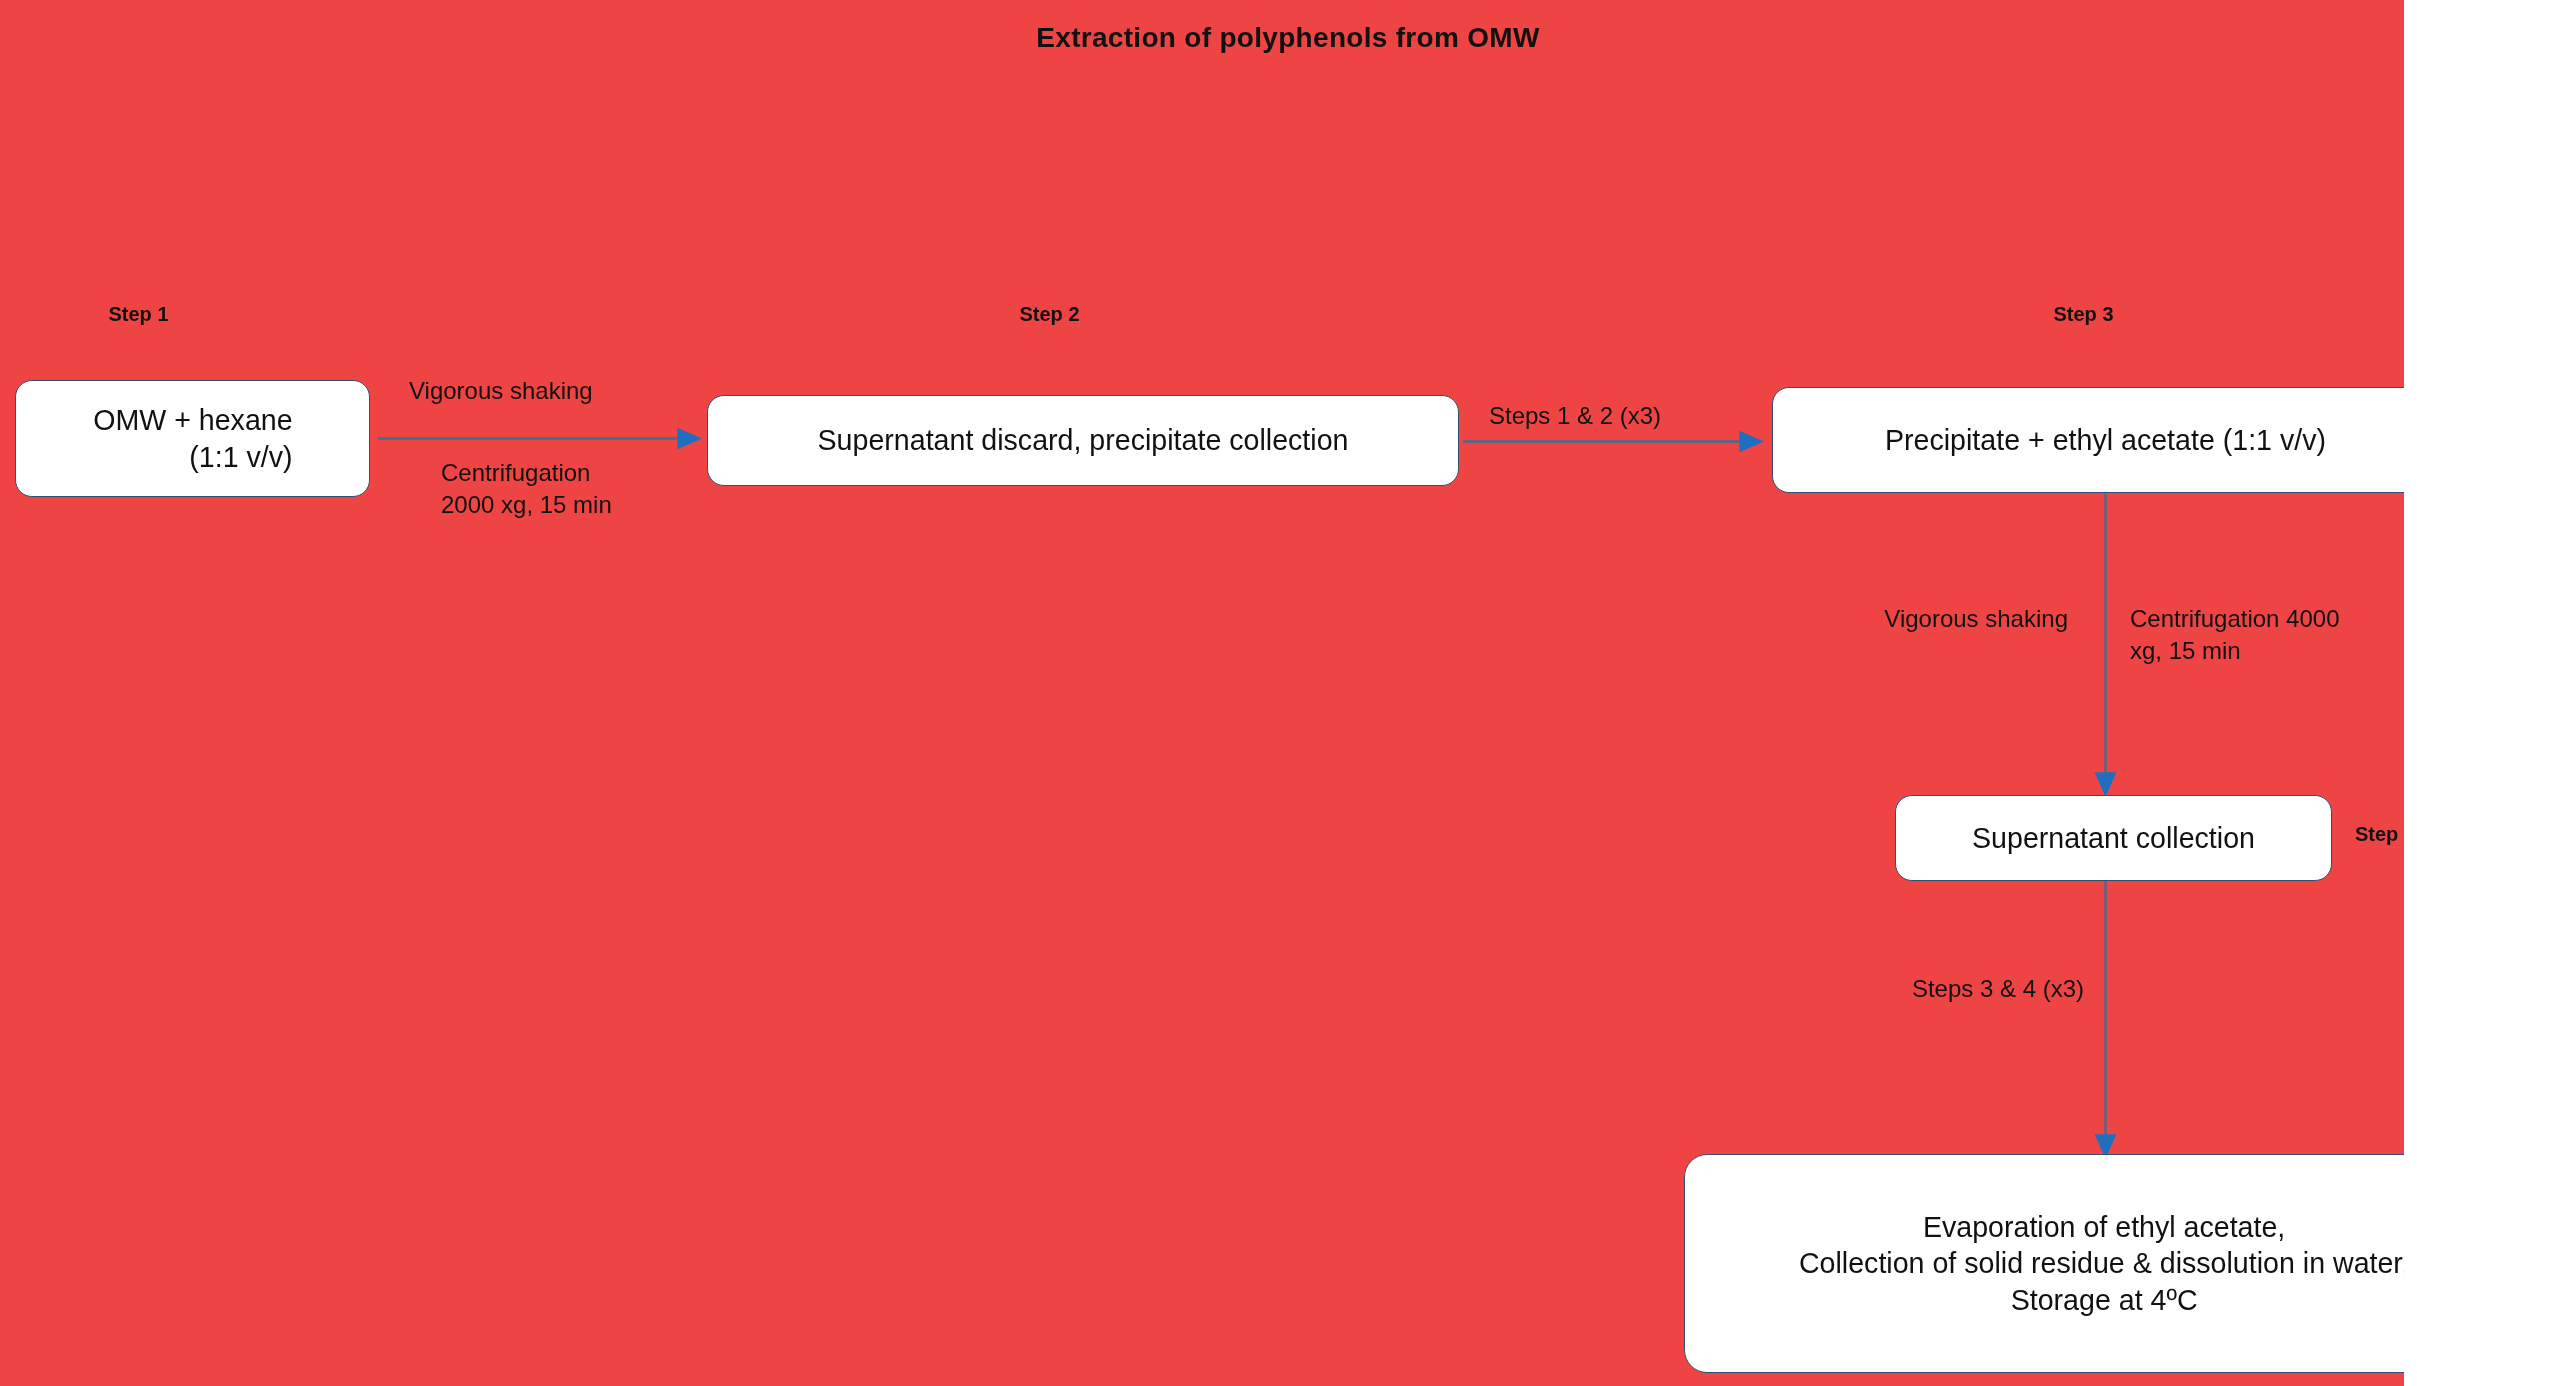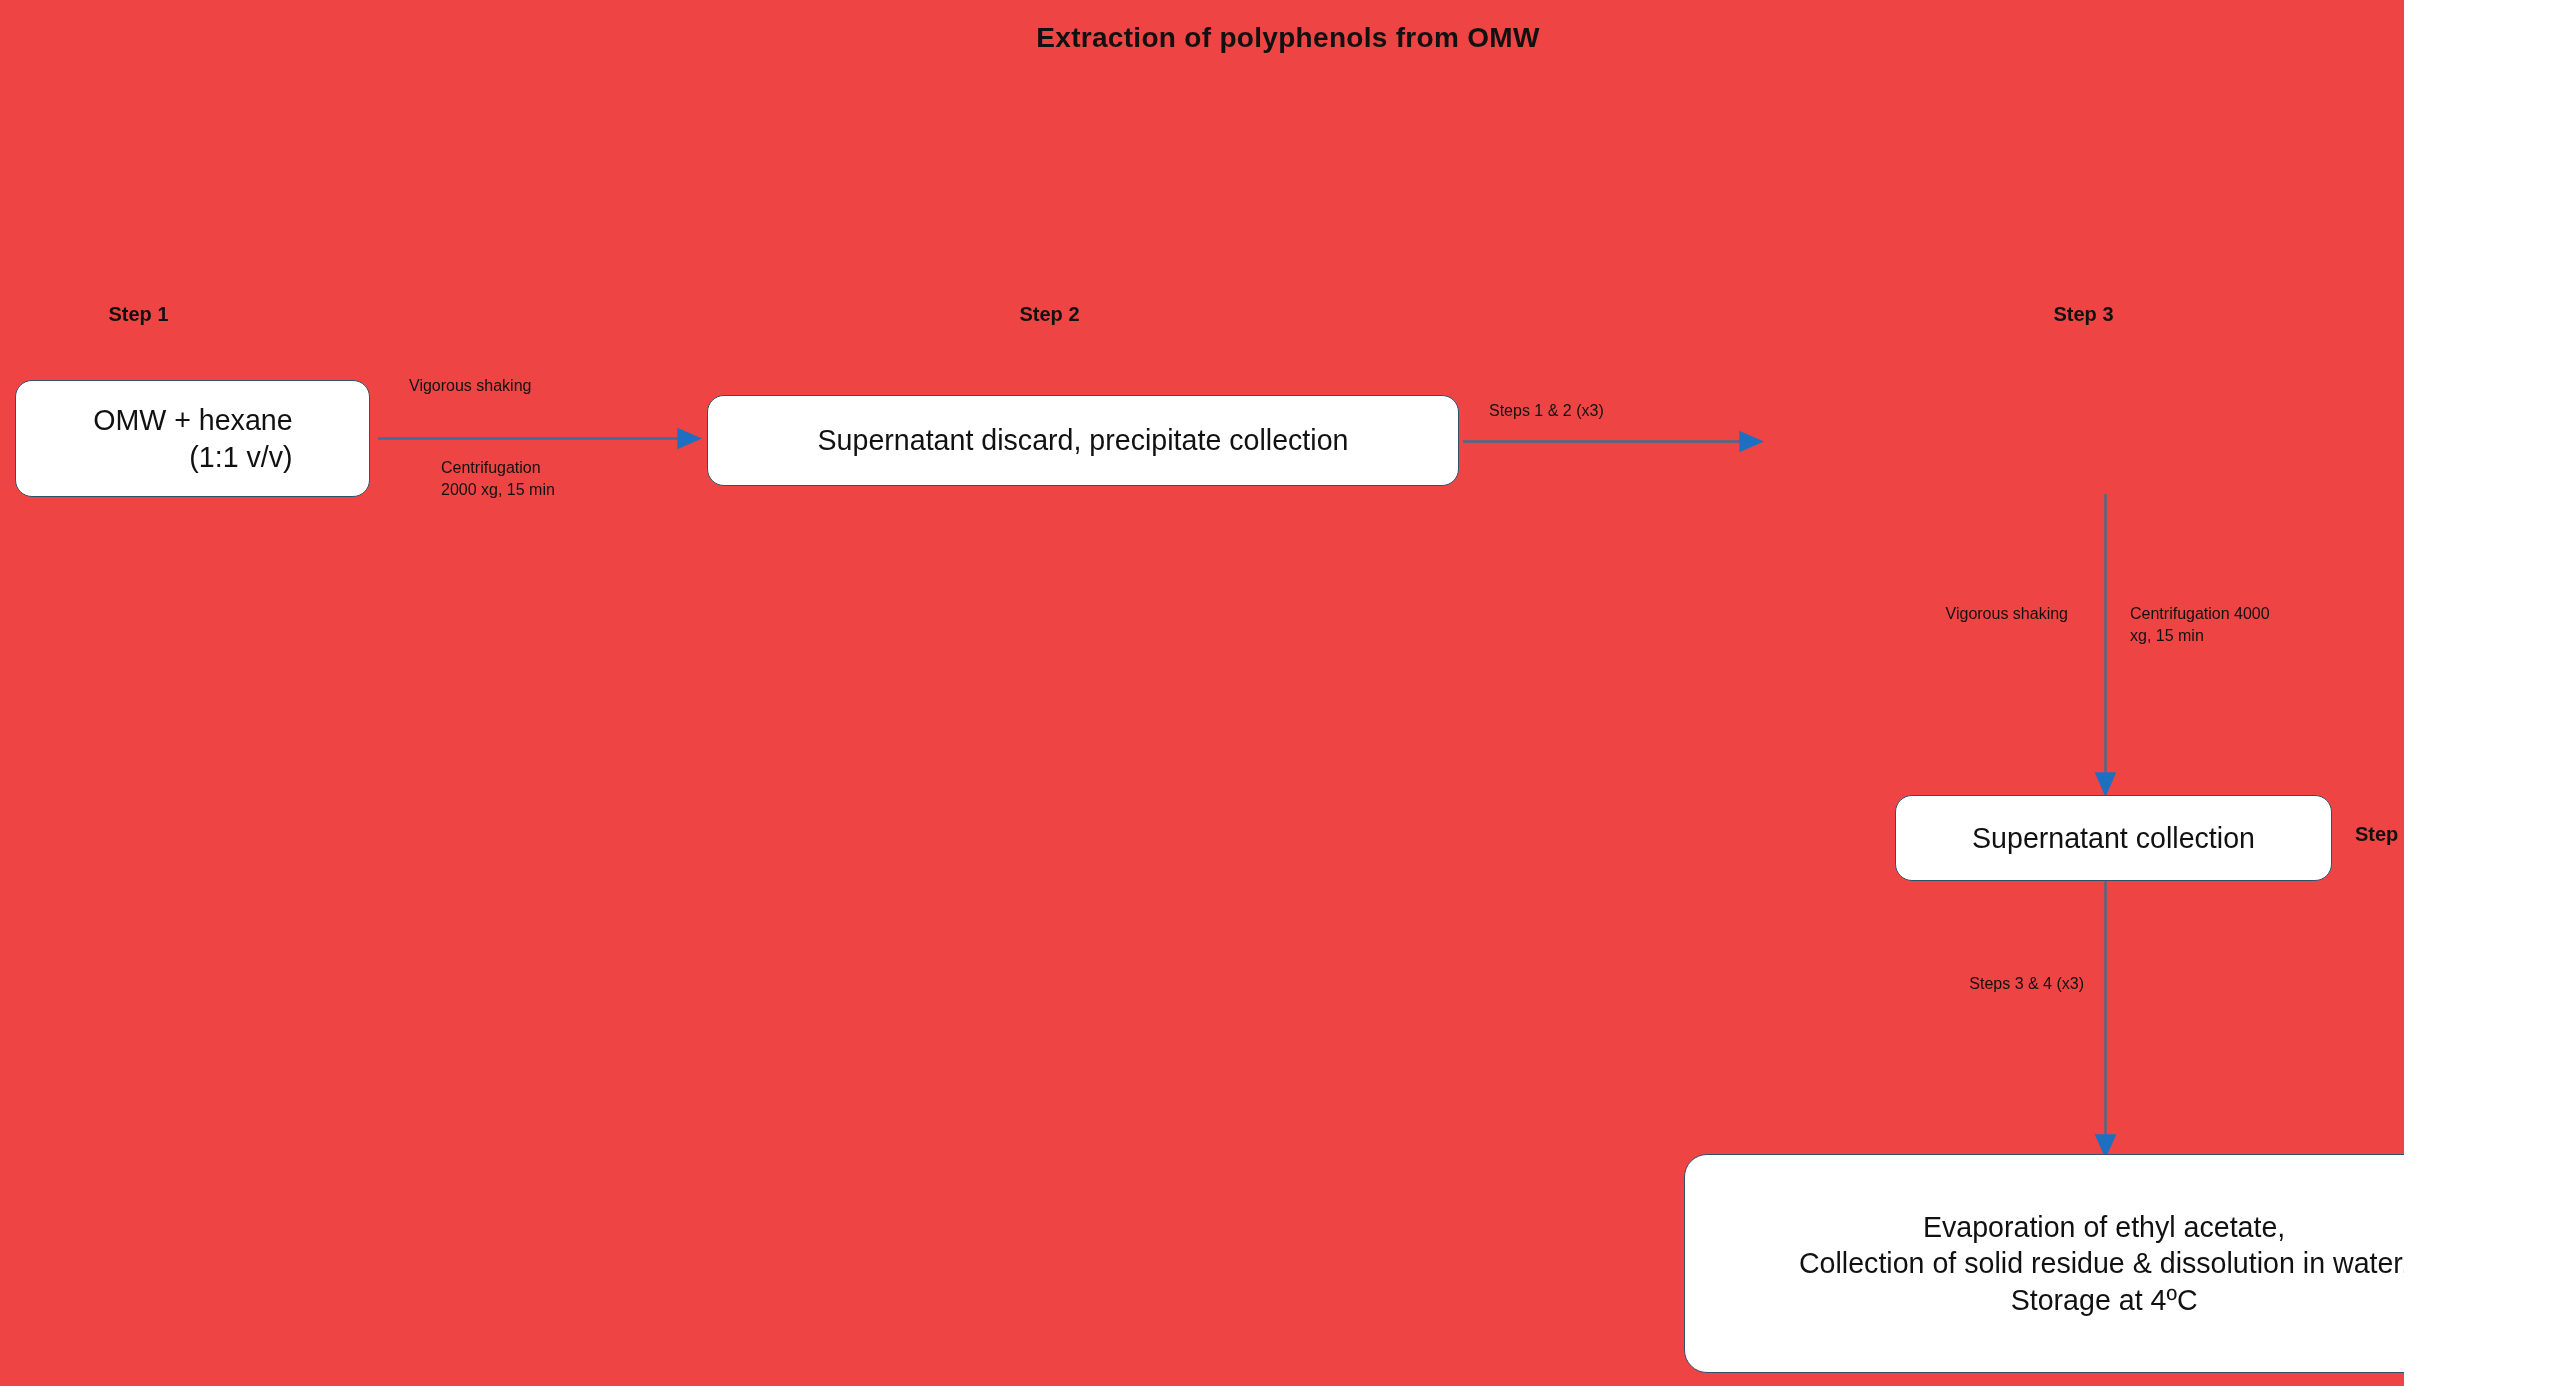--- a/index.html
+++ b/index.html
@@ -46,21 +46,21 @@
     align-items: center;
     justify-content: center;
     text-align: center;
     font-size: 28.6px;
     line-height: 1.28;
     color: #111111;
     padding: 4.6px 10.8px;
   }
   .edge-label {
     position: absolute;
-    font-size: 16px;
+    font-size: 24px;
     line-height: 1.35;
     color: #111111;
     white-space: pre-line;
   }
   .conn {
     position: absolute;
     overflow: visible;
   }
   .conn line {
     stroke: #3E6E95;
@@ -97,20 +97,21 @@
 
   <div class="edge-label" style="left: 1489px; top: 400px; white-space: pre-line;">Steps 1 &amp; 2 (x3)</div>
 
   <svg class="conn" style="left:1463px; top:426px; width:301px; height:31px;" viewBox="0 0 390 40">
     <line x1="0" y1="20" x2="360" y2="20"></line>
     <polygon class="arrowhead" points="358,6 390,20 358,34"></polygon>
   </svg>
 
   <div class="step-label" style="left:1929px; top:303px; width:309px; text-align:center;">Step 3</div>
 
+  <div class="node" style="left: 1772px; top: 387px; width: 667px; height: 106px; white-space: pre-line;">Precipitate + ethyl acetate (1:1 v/v)</div>
 
   <div class="edge-label" style="left: 1821px; top: 603px; text-align: right; width: 247px; white-space: pre-line;">Vigorous shaking</div>
   <div class="edge-label" style="left: 2130px; top: 603px; white-space: pre-line;">Centrifugation 4000
 xg, 15 min</div>
 
   <svg class="conn" style="left:2090px; top:494px; width:31px; height:303px;" viewBox="0 0 40 392">
     <line x1="20" y1="0" x2="20" y2="362"></line>
     <polygon class="arrowhead" points="6,360 34,360 20,392"></polygon>
   </svg>
 

